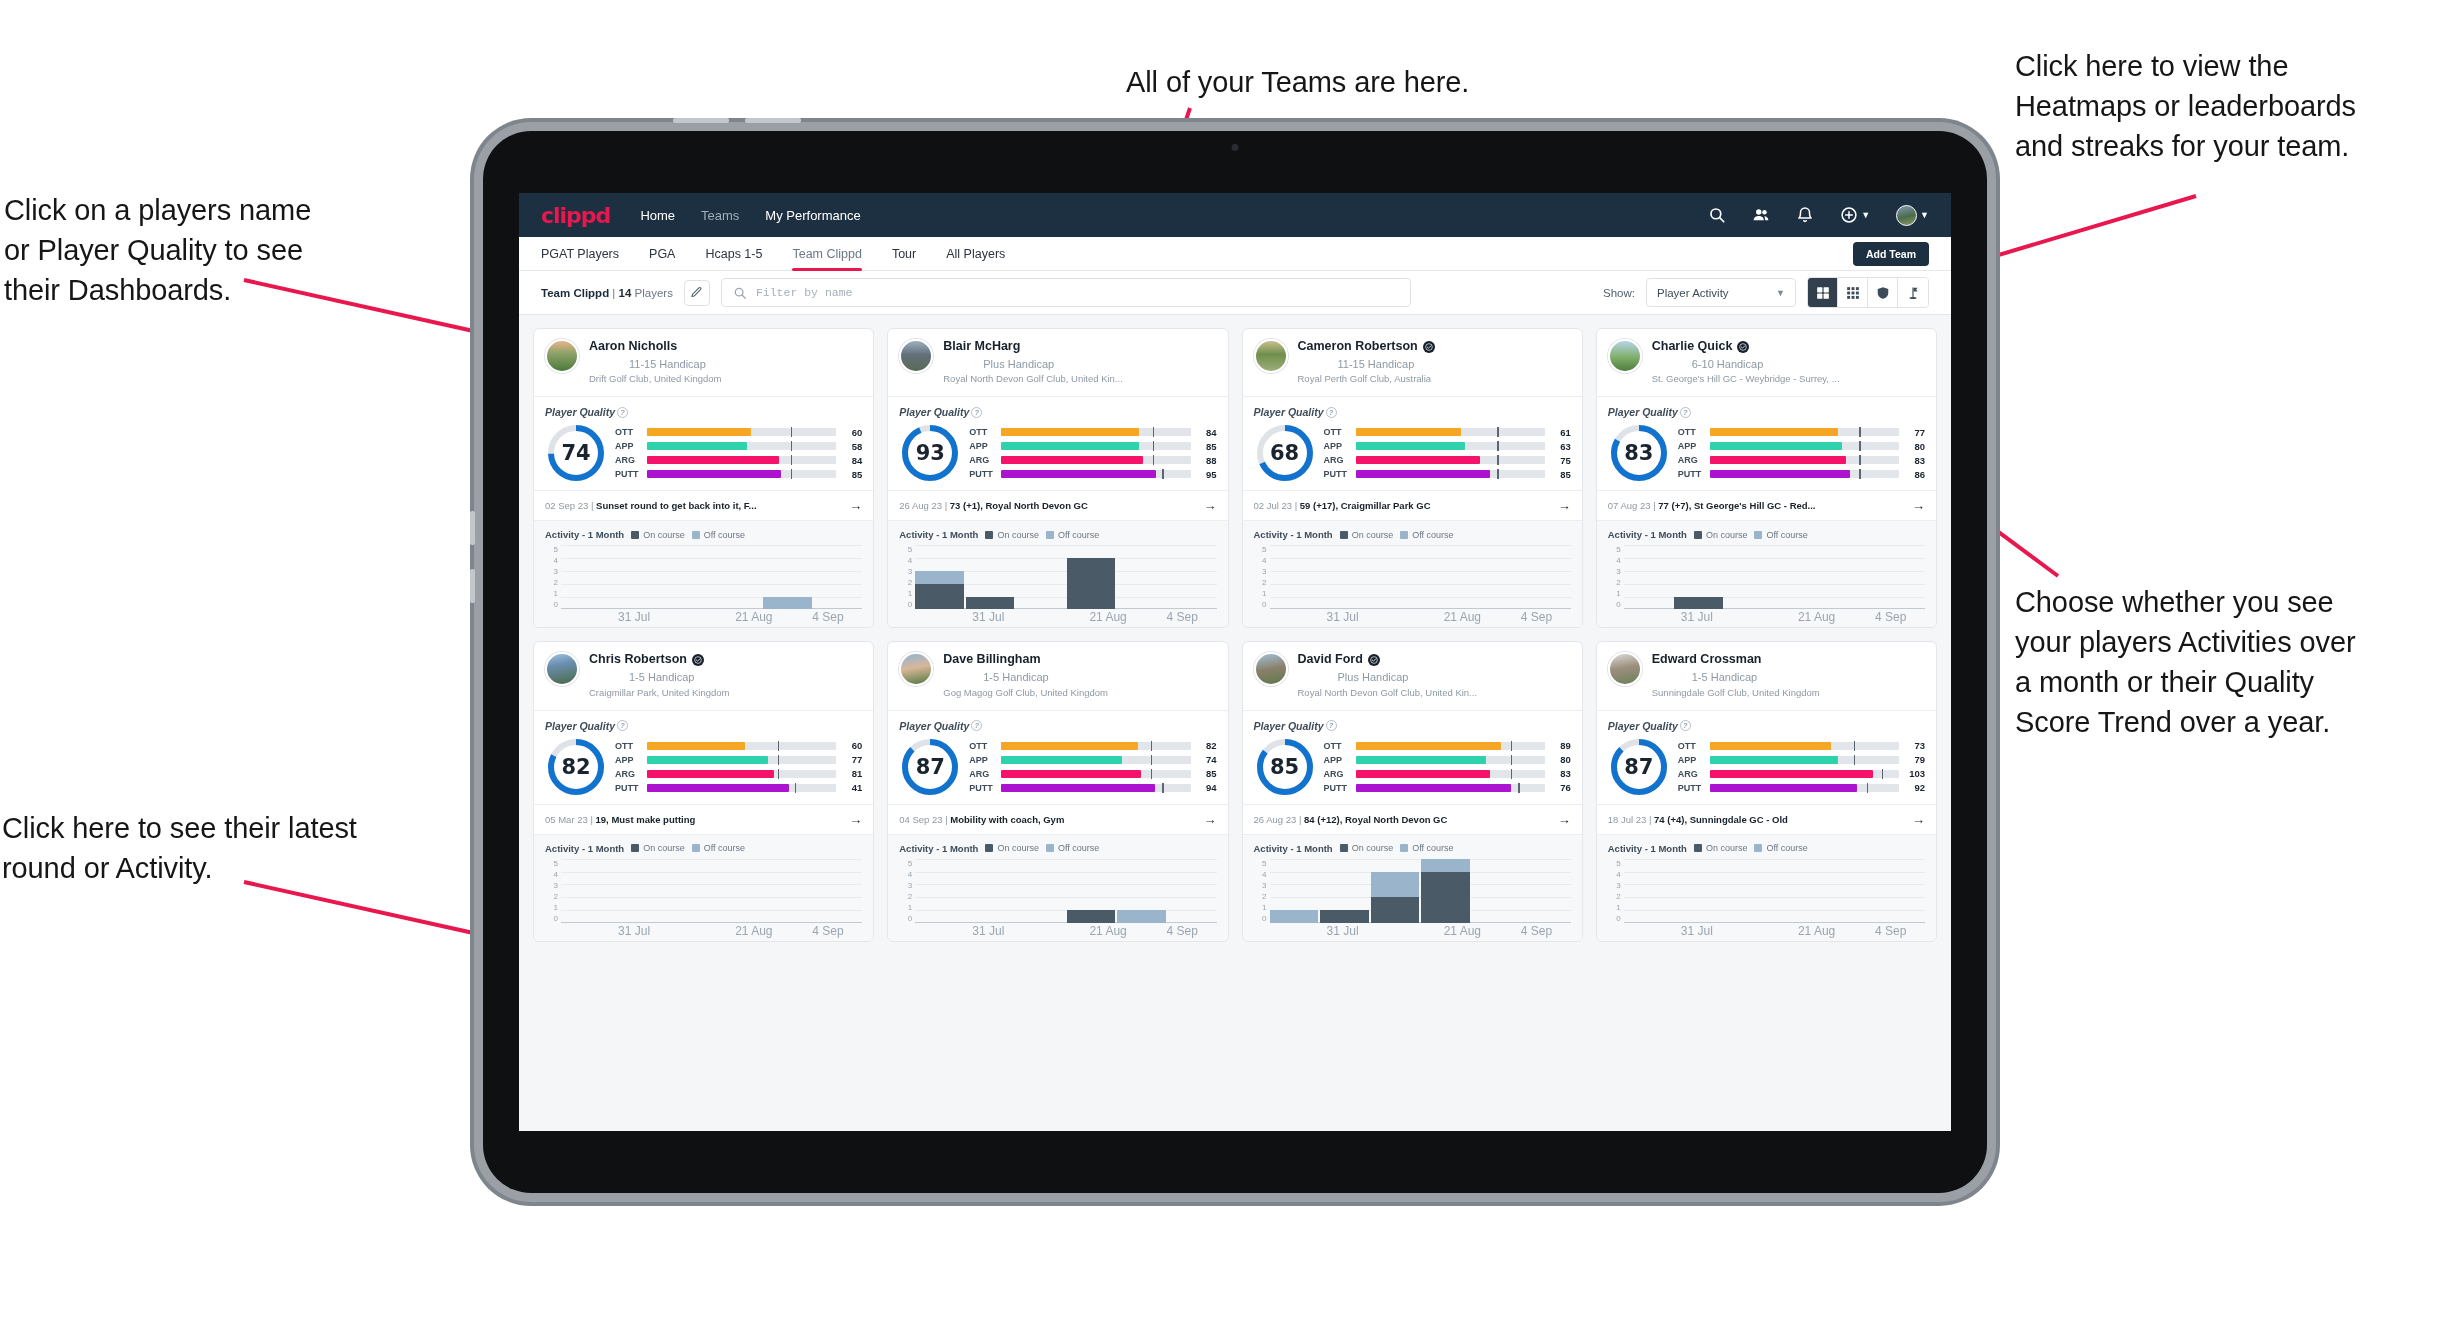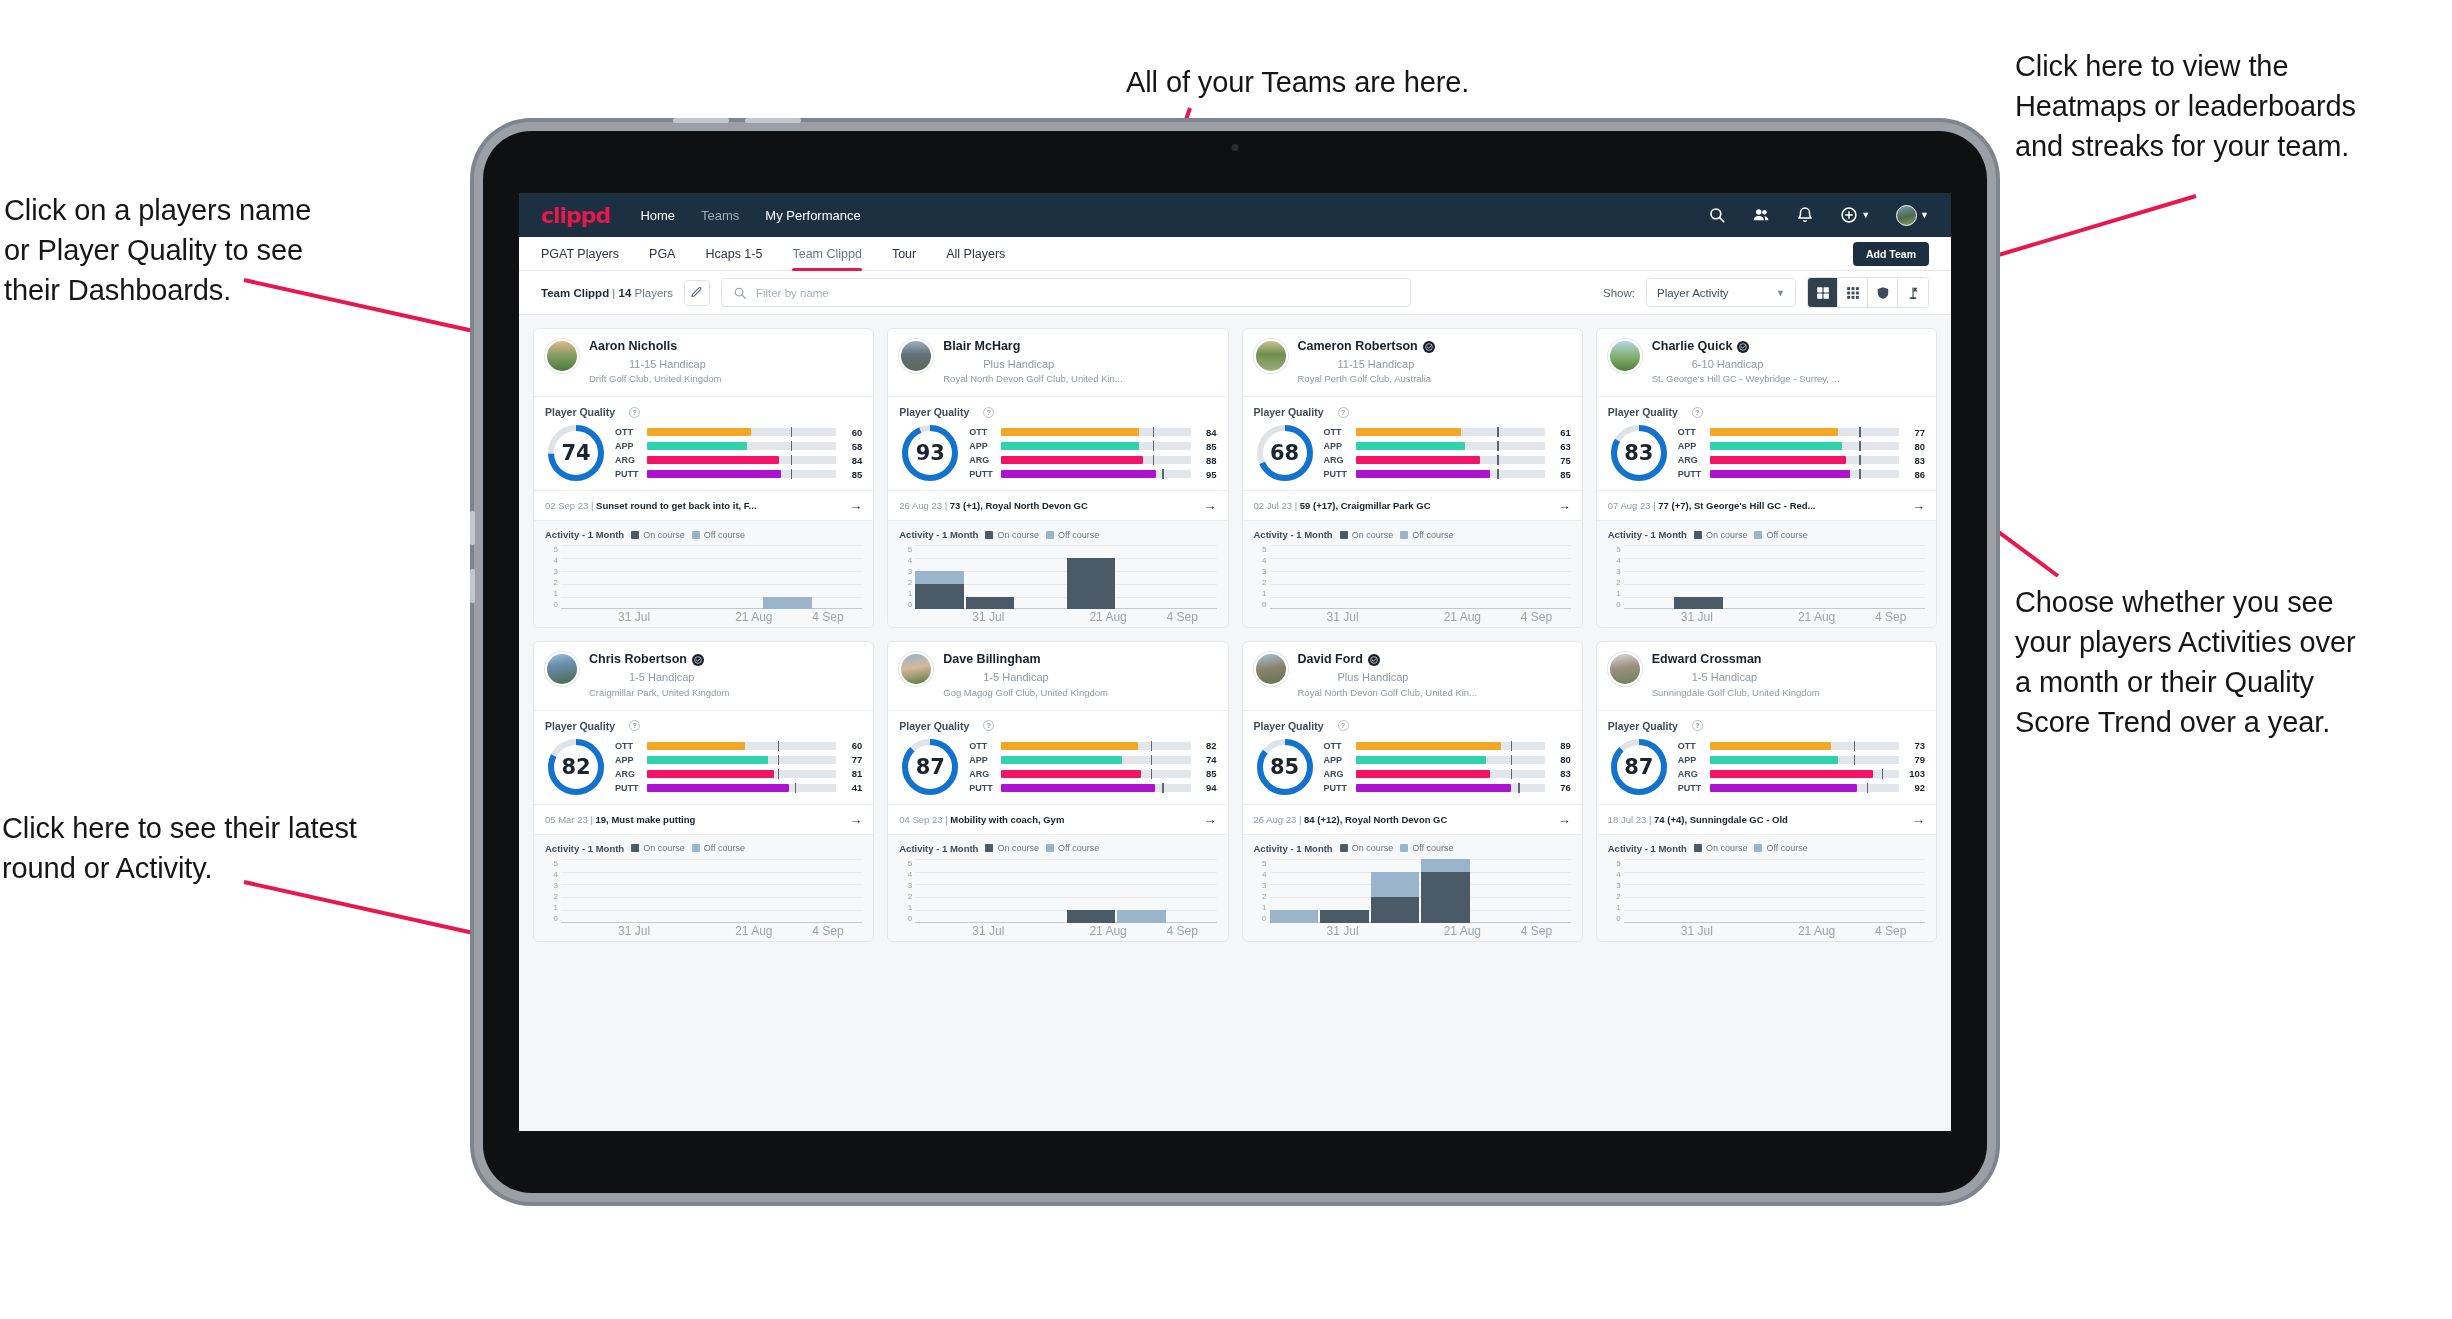--- a/index.html
+++ b/index.html
@@ -125,21 +125,21 @@
   .pencil-btn svg { width: 13px; height: 13px; color: #52606d; }
   #search-wrap {
     flex: 1; height: 29px; border: 1px solid #dfe3e8; border-radius: 4px;
     display: flex; align-items: center; padding: 0 11px; gap: 9px; background: #fff;
     max-width: 690px;
   }
   #search-wrap svg { width: 14px; height: 14px; color: #9aa5b1; flex: none; }
   #search-input {
     border: none; outline: none; flex: 1;
     font-size: 11.5px; color: #3e4c59;
-    font-family: Liberation Sans, sans-serif; background: transparent;
+    font-family: Liberation Mono, monospace; background: transparent;
   }
   #search-input::placeholder { color: #a6b0ba; }
   .show-label { font-size: 11.5px; color: #52606d; margin-left: auto; white-space: nowrap; }
   #show-select {
     height: 29px; min-width: 150px;
     border: 1px solid #dfe3e8; border-radius: 4px; background: #fff;
     display: flex; align-items: center; justify-content: space-between;
     padding: 0 10px; font-size: 11.5px; color: #3e4c59; cursor: pointer; gap: 10px;
   }
   #show-select .chev { font-size: 9px; color: #7b8794; }
@@ -193,21 +193,21 @@
     display: inline-flex; align-items: center; justify-content: center; flex: none;
   }
   .verified svg { width: 8px; height: 8px; color: #ffffff; }
   .phandi { font-size: 11px; color: #8e99a4; line-height: 1.5; margin-top: 1px; margin-left: 40px; }
   .pclub {
     font-size: 9.5px; color: #8e99a4; line-height: 1.5;
     white-space: nowrap; overflow: hidden; text-overflow: ellipsis;
   }
 
   .card-body { border-top: 1px solid #eceef1; padding: 9px 11px 6px; }
-  .pq-head { display: flex; align-items: center; gap: 14px; margin-bottom: 4px; }
+  .pq-head { display: flex; align-items: center; gap: 2px; margin-bottom: 4px; font-style: italic; }
   .pq-title { font-size: 10.5px; color: #3e4c59; font-weight: 600; }
   .qmark {
     width: 11px; height: 11px; border-radius: 50%;
     border: 1px solid #b5bec7; color: #9aa5b1;
     font-size: 7.5px; display: flex; align-items: center; justify-content: center;
     font-weight: 700;
   }
   .pq-row { display: flex; align-items: center; gap: 8px; }
   .ring { width: 62px; height: 62px; position: relative; flex: none; }
   .ring svg { transform: rotate(-90deg); display: block; }

